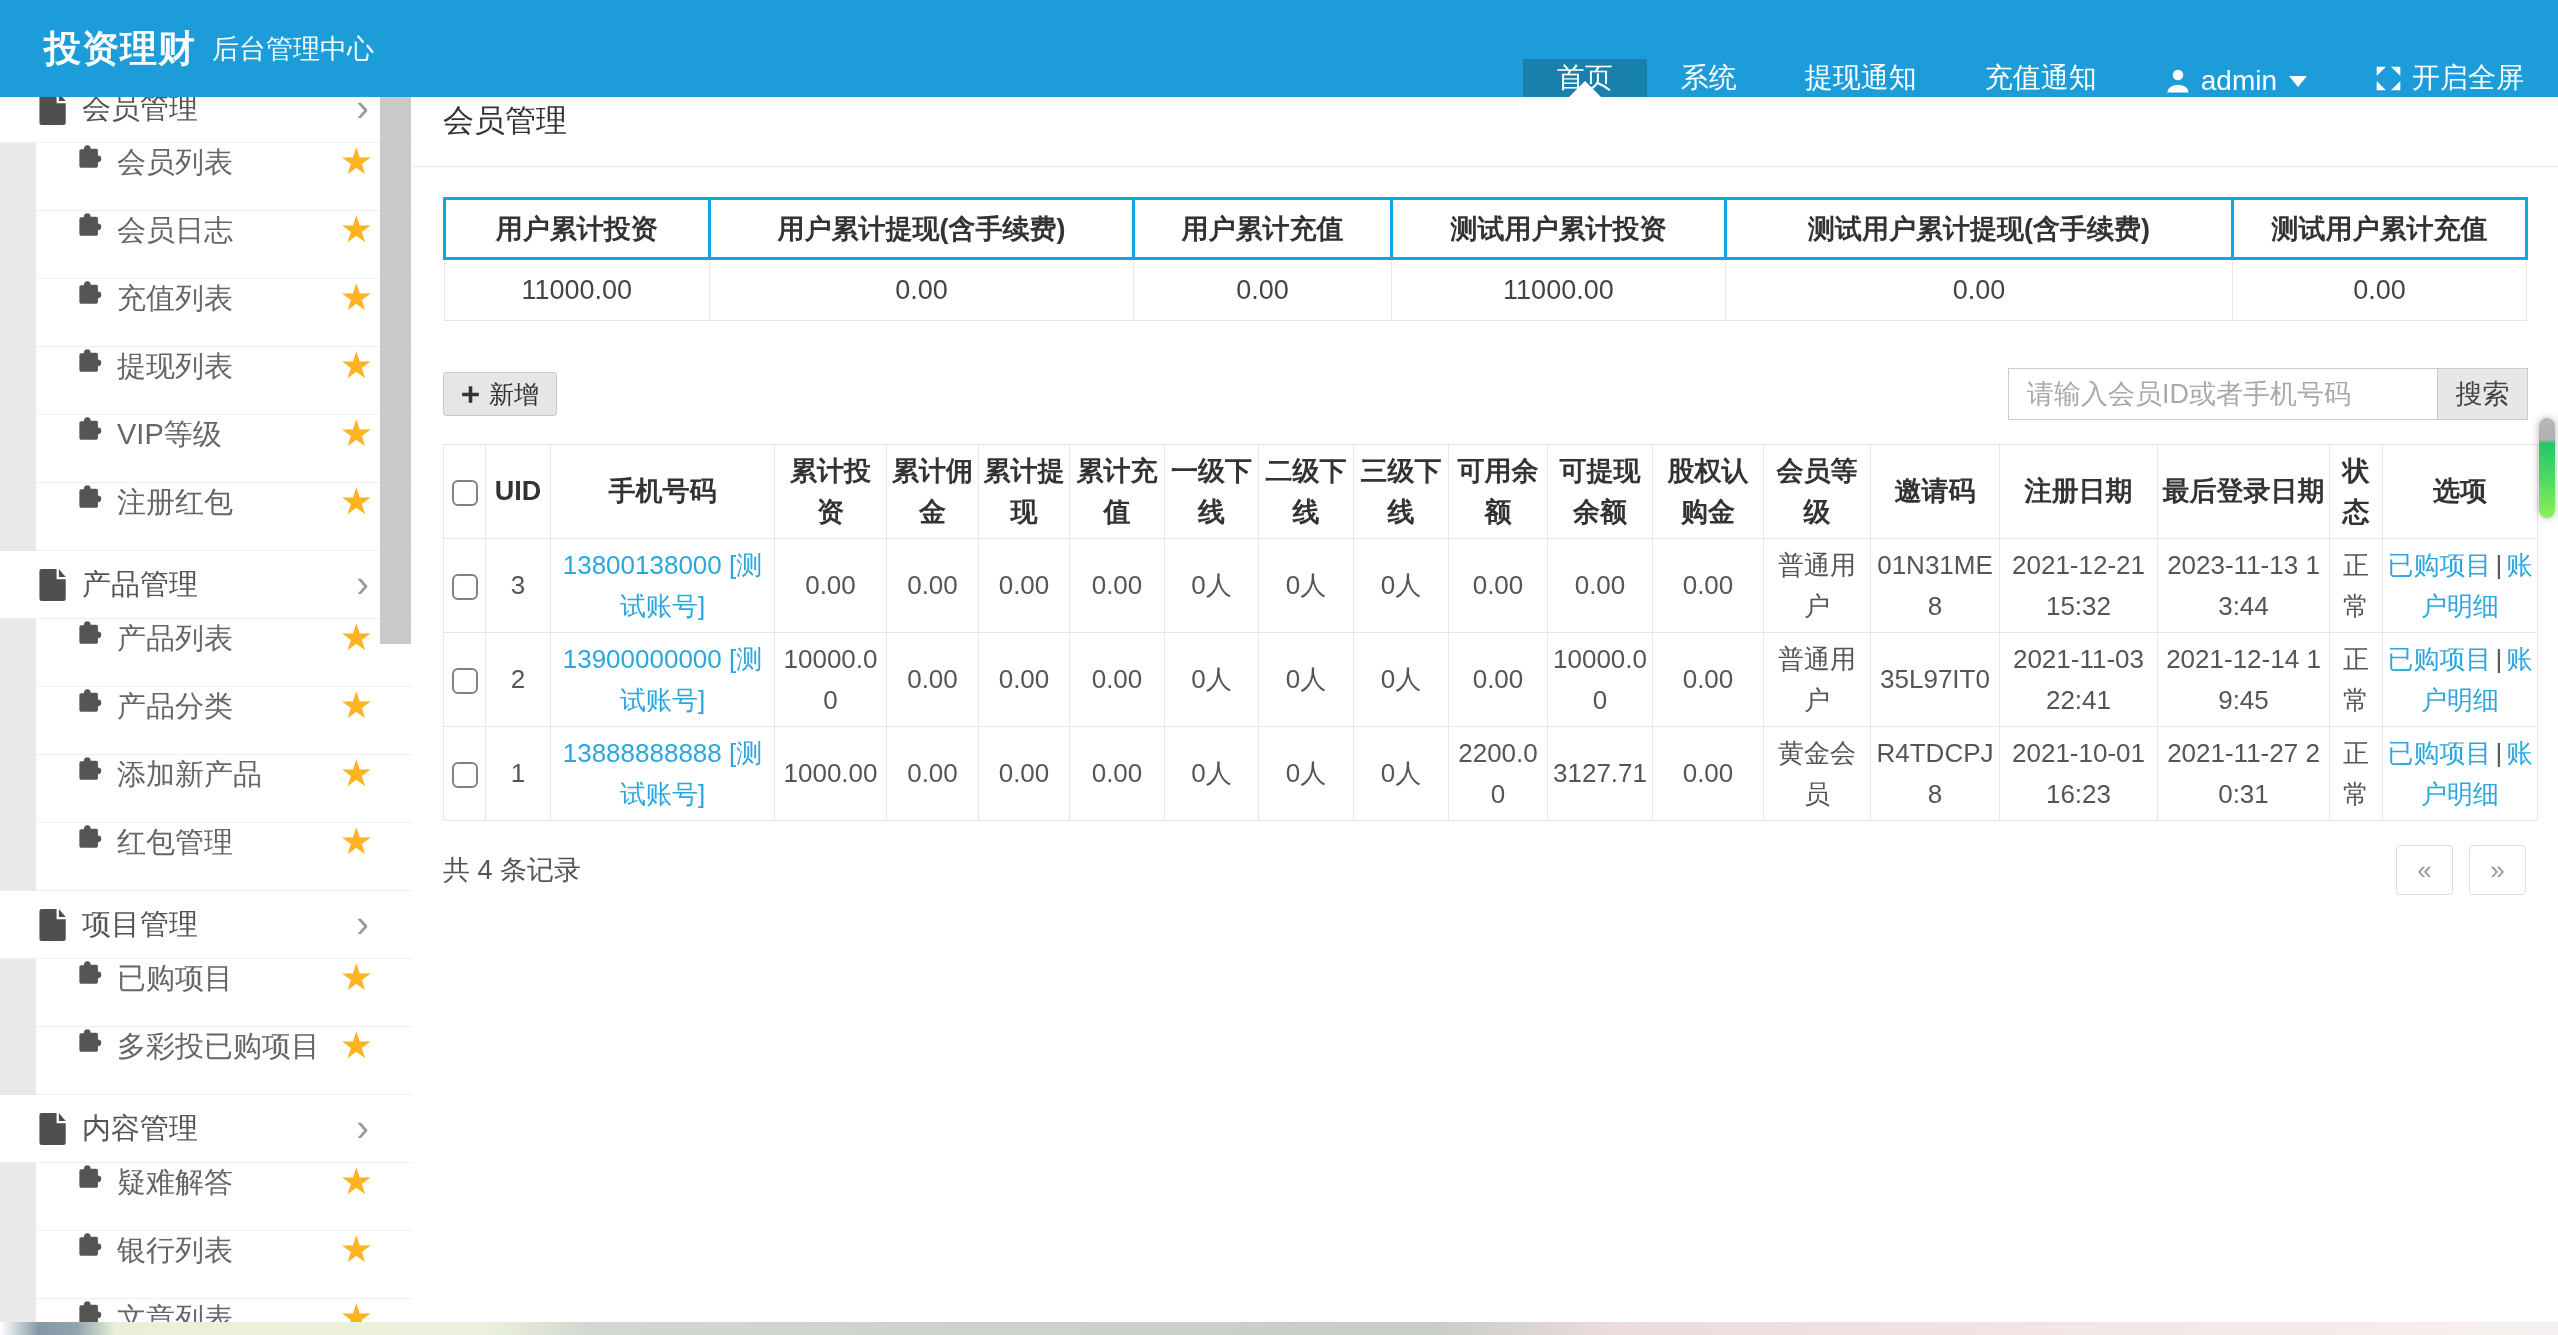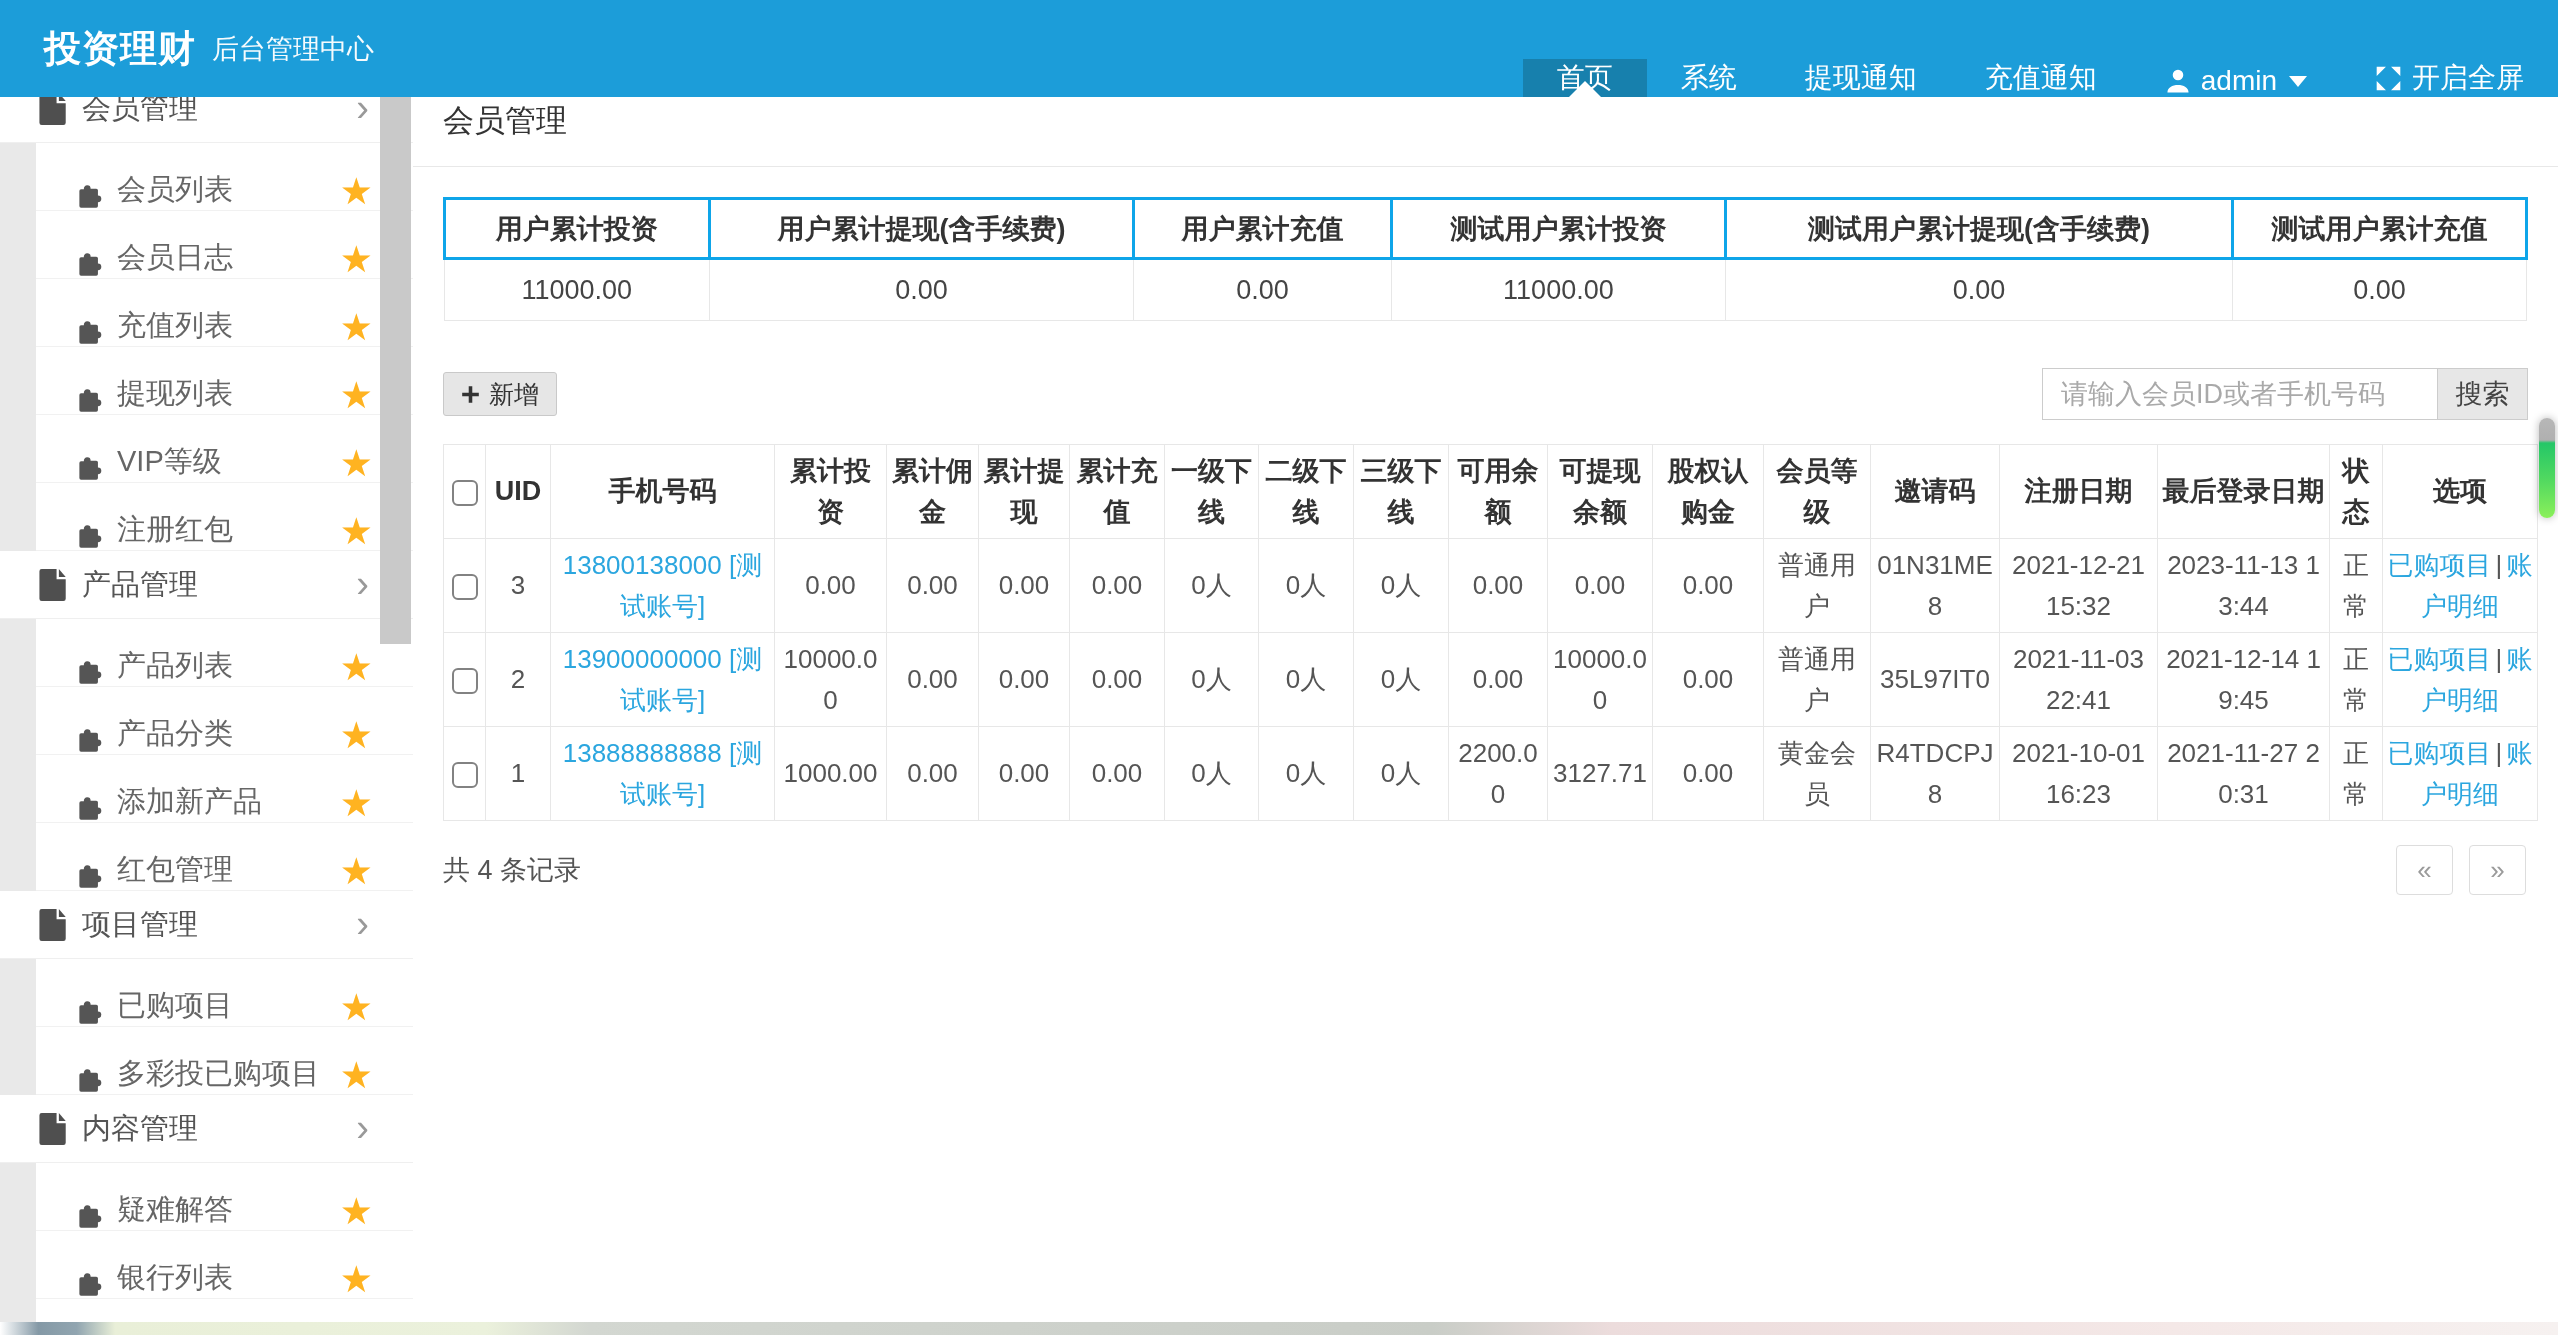--- a/index.html
+++ b/index.html
@@ -19,36 +19,36 @@
   .nav-item.active::after { content:""; position:absolute; bottom:0; left:50%; transform:translateX(-50%);
     width:0; height:0; border-left:16px solid transparent; border-right:16px solid transparent; border-bottom:16px solid #fff; }
   .caret { display:inline-block; width:0; height:0; border-left:9px solid transparent; border-right:9px solid transparent; border-top:11px solid #fff; margin-left:2px; }
   
   .sidebar { position:absolute; top:75px; left:0; width:413px; bottom:0; background:#fff; overflow:hidden; z-index:5; }
   .side-scroll-thumb { position:absolute; top:3px; right:2px; width:31px; height:566px; background:#c9c9c9; z-index:8; }
   .side-section { height:68px; display:flex; align-items:center; padding:0 44px 0 38px; border-bottom:1px solid #efefef; font-size:29px; color:#555; cursor:pointer; background:#fff; }
   .file-icon { width:28px; height:32px; margin-right:16px; flex:0 0 auto; }
   .chev { margin-left:auto; color:#999; font-size:38px; line-height:0.8; font-weight:normal; }
   .side-sub { background:#e9e9e9; }
-  .side-item { margin-left:36px; background:#fff; height:68px; display:flex; align-items:flex-end; padding:0 40px 0 40px; border-bottom:1px solid #f1f1f1; font-size:29px; color:#666; cursor:pointer; }
+  .side-item { margin-left:36px; background:#fff; height:68px; display:flex; align-items:flex-start; padding:0 40px 0 40px; border-bottom:1px solid #f1f1f1; font-size:29px; color:#666; cursor:pointer; }
   .puzzle-icon { width:27px; height:27px; margin-right:14px; flex:0 0 auto; }
   .star { margin-left:auto; color:#ffb321; font-size:37px; line-height:1; }
   
   .content { position:absolute; left:413px; top:75px; right:0; bottom:0; background:#fff; overflow:hidden; }
   .page-header { height:92px; padding:0 30px; display:flex; align-items:center; border-bottom:1px solid #e8e8e8; }
   .page-title { font-size:31px; color:#333; font-weight:normal; }
   .content-body { padding:30px 30px 0; }
   table { border-collapse:collapse; table-layout:fixed; width:100%; }
   .stats-table th { height:60px; font-size:27px; color:#333; font-weight:bold; border:3px solid #0ea5e9; text-align:center; vertical-align:middle; }
   .stats-table td { height:62px; font-size:27px; color:#444; border:1px solid #e7e7e7; text-align:center; vertical-align:middle; }
   .toolbar { margin-top:47px; display:flex; align-items:center; }
   .add-btn { display:inline-flex; align-items:center; gap:9px; height:44px; padding:0 17px; background:#e6e6e6; border:1px solid #c9c9c9; border-radius:3px; font-size:25px; color:#333; cursor:pointer; }
   .plus-icon { width:19px; height:19px; }
   .search-group { margin-left:auto; display:flex; }
-  .search-input { width:396px; height:52px; border:1px solid #ccc; padding:0 18px; font-size:27px; color:#0c4a6e; outline:none; border-radius:0; }
+  .search-input { width:430px; height:52px; border:1px solid #ccc; padding:0 18px; font-size:27px; color:#0c4a6e; outline:none; border-radius:0; }
   .search-input::placeholder { color:#a9a9a9; }
   .search-btn { width:90px; height:52px; background:#e7e7e7; border:1px solid #ccc; border-left:none; font-size:27px; color:#444; cursor:pointer; }
   .member-table { margin-top:24px; }
   .member-table th { border:1px solid #e7e7e7; font-size:27px; font-weight:bold; color:#333; text-align:center; vertical-align:middle; padding:6px 4px; line-height:1.5; height:92px; }
   .member-table td { border:1px solid #e7e7e7; font-size:26px; color:#555; text-align:center; vertical-align:middle; padding:6px 4px; line-height:1.55; height:94px; word-break:break-all; }
   a.tlink { color:#2ba6df; text-decoration:none; cursor:pointer; }
   .opt-sep { color:#555; padding:0 4px; }
   .cb { display:inline-block; width:26px; height:26px; border:2px solid #828282; border-radius:6px; background:#fff; vertical-align:middle; cursor:pointer; }
   .table-footer { margin-top:24px; display:flex; align-items:center; }
   .records { font-size:27px; color:#555; }

